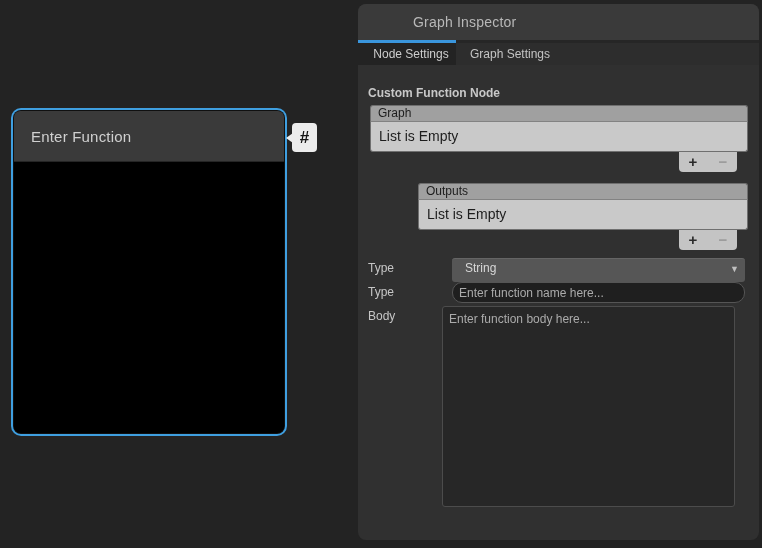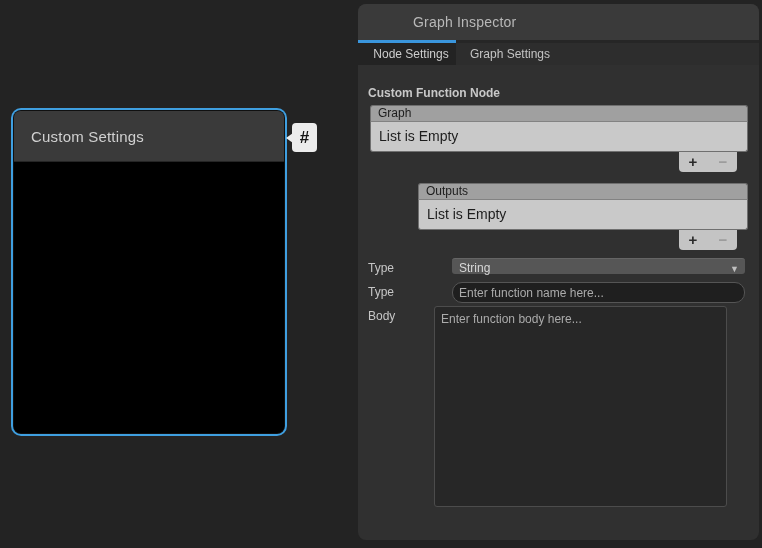--- a/index.html
+++ b/index.html
@@ -86,53 +86,53 @@
   .btn-add { color: #2a2a2a; }
   .btn-remove { color: #9a9a9a; }
 
   
   .field-label { position: absolute; left: 10px; font-size: 12px; color: #c6c6c6; }
   .label-type { top: 257px; }
   .label-name { top: 281px; }
   .label-body { top: 305px; }
 
   .dropdown {
-    position: absolute; left: 94px; top: 254px; width: 293px; height: 16px;
+    position: absolute; left: 94px; top: 254px; width: 293px; height: 24px;
     background: #565656; border-radius: 3px; border-top: 1px solid #656565;
-    font-size: 12px; line-height: 19px; color: #d8d8d8; padding-left: 7px;
+    font-size: 12px; line-height: 19px; color: #d8d8d8; padding-left: 13px;
   }
   .dropdown-arrow {
     position: absolute; right: 6px; top: 1px;
     font-size: 9px; color: #c0c0c0; line-height: 18px;
   }
 
   .text-input {
     position: absolute; left: 94px; top: 278px; width: 293px; height: 21px;
     background: #1f1f1f; border: 1px solid #555; border-radius: 10px;
     color: #14b8a6; font-size: 12px; padding: 0 6px; outline: none;
     font-family: "Liberation Sans", "DejaVu Sans", sans-serif;
   }
   .text-input::placeholder { color: #ababab; opacity: 1; }
 
   .text-area {
-    position: absolute; left: 76px; top: 302px; width: 293px; height: 201px;
+    position: absolute; left: 84px; top: 302px; width: 293px; height: 201px;
     background: #272727; border: 1px solid #4c4c4c; border-radius: 3px;
     color: #d0d0d0; font-size: 12px; padding: 5px 6px; outline: none;
     resize: none; font-family: "Liberation Sans", "DejaVu Sans", sans-serif;
   }
   .text-area::placeholder { color: #ababab; opacity: 1; }
 </style>
 </head>
 <body>
 
 <div class="graph-canvas">
 
   <div class="node">
     <div class="node-header">
-      <span class="node-title">Custom Settings</span>
+      <span class="node-title">Enter Function</span>
     </div>
     <div class="node-body"></div>
   </div>
 
   <div class="hash-badge">
     <span class="hash-glyph">#</span>
   </div>
 
   <div class="inspector">
 

